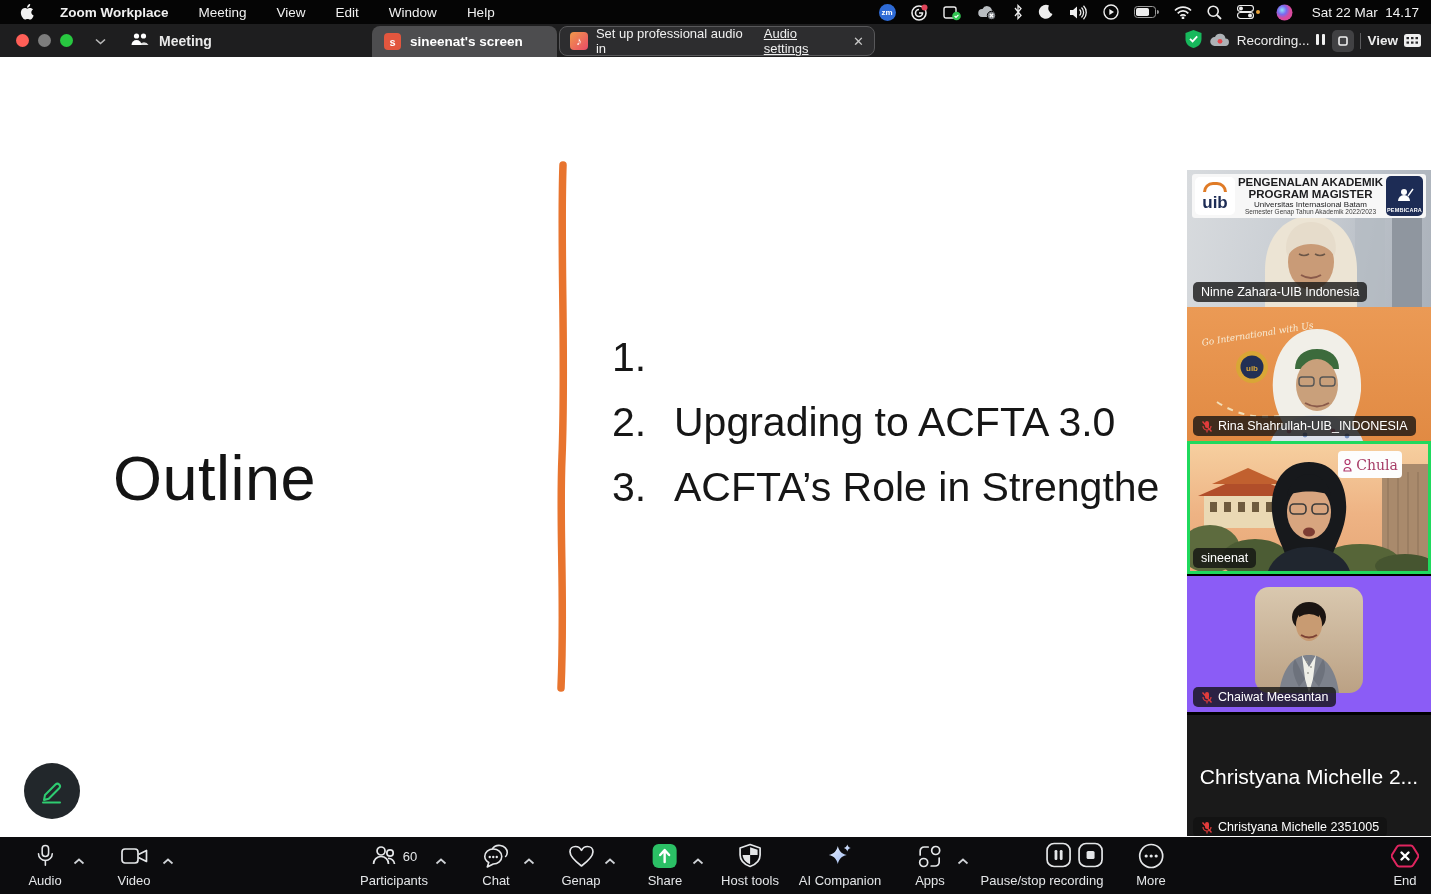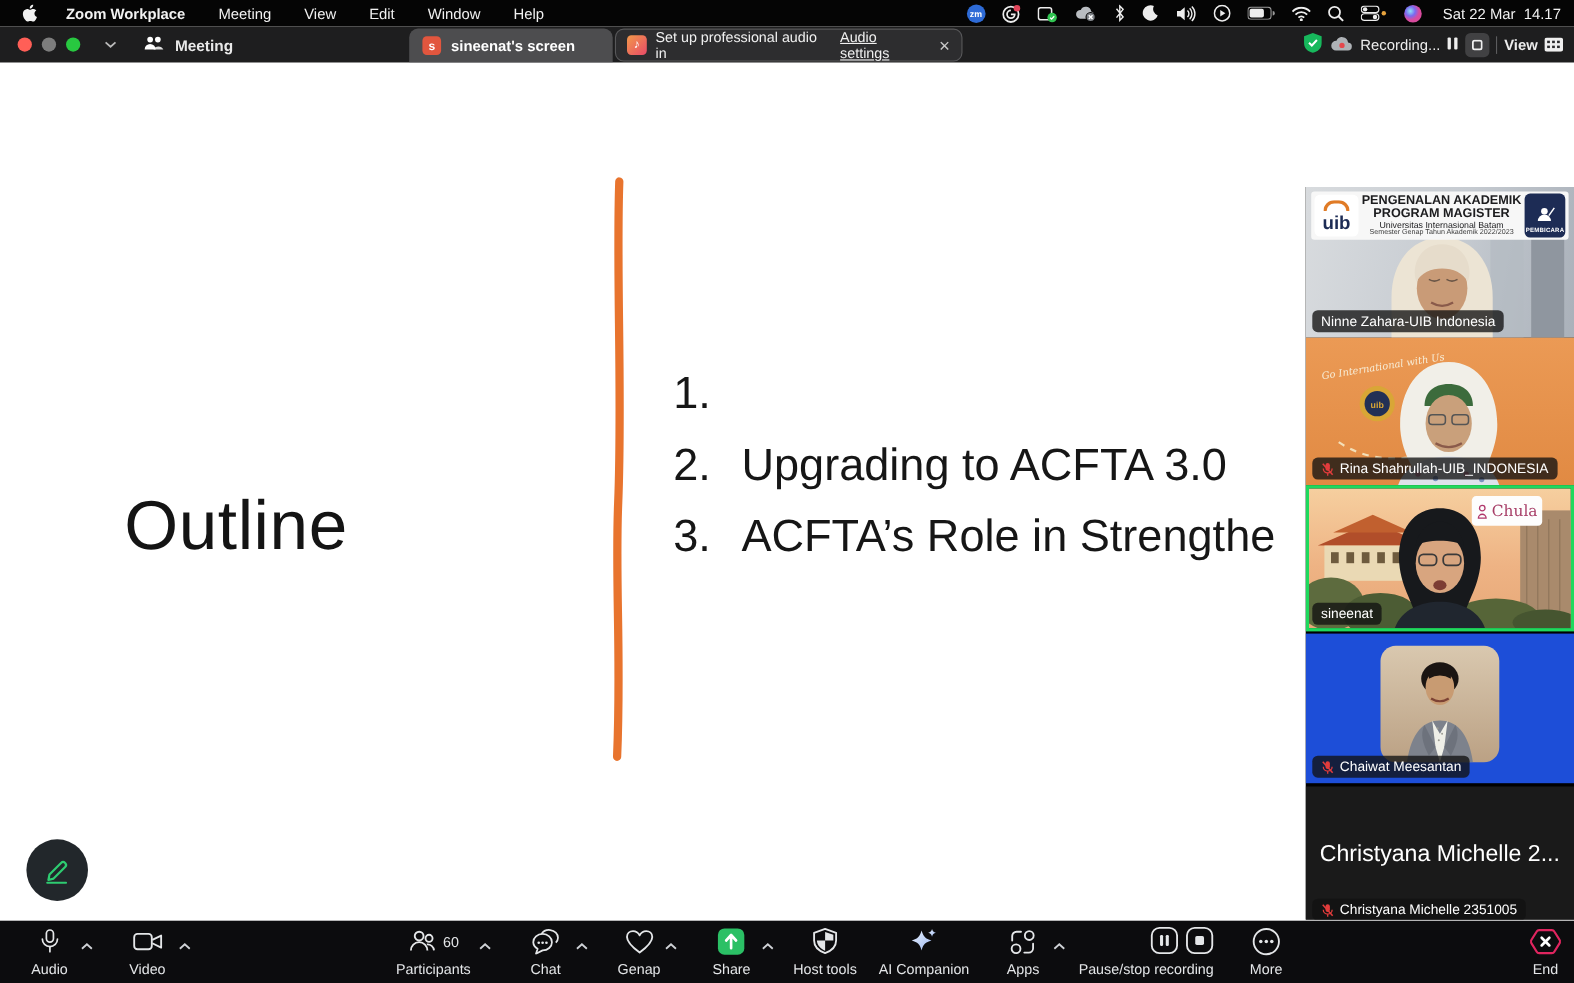--- a/index.html
+++ b/index.html
@@ -75,21 +75,21 @@
   .pembicara { width:37px; height:40px; margin-right:3px; background:#1d2c55; border-radius:5px; color:#fff;
                display:flex; flex-direction:column; align-items:center; justify-content:flex-end; }
   .pembicara .lbl { font-size:5.5px; font-weight:bold; margin-bottom:3px; letter-spacing:0.2px; }
   .t2 { top:137px; height:134px; background:linear-gradient(180deg,#eb9a55 0%,#e18a43 100%); }
   .t2 .script { position:absolute; left:14px; top:22px; transform:rotate(-9deg); color:#f7ecd6;
                 font-size:9px; font-style:italic; font-family:"DejaVu Serif", serif; }
   .t3 { top:271px; height:133px; border:3px solid #1fd95d; background:linear-gradient(180deg,#f6cf9f 0%,#eeb384 55%,#e7a878 100%); }
   .chula-box { position:absolute; right:26px; top:7px; width:64px; height:27px; background:#fdfdfd; border-radius:4px;
                display:flex; align-items:center; justify-content:center; gap:3px; }
   .chula-box .cname { color:#a63c66; font-size:14px; font-family:"DejaVu Serif", serif; }
-  .t4 { top:406px; height:136px; background:#1d4ed8; }
+  .t4 { top:406px; height:136px; background:#8b5cf6; }
   .t4 .photo { position:absolute; left:68px; top:11px; width:108px; height:106px; border-radius:14px;
                background:linear-gradient(180deg,#d9c8af,#bba184); overflow:hidden; }
   .t5 { top:545px; height:130px; background:#1a1a1a; }
   .t5 .display { position:absolute; width:100%; top:50px; text-align:center; color:#fff; font-size:21px; }
 
   
   .toolbar { position:absolute; left:0; top:837px; width:1431px; height:57px; background:#0c0c0e; }
   .tbtn { position:absolute; top:6px; transform:translateX(-50%); display:flex; flex-direction:column;
           align-items:center; gap:4px; color:#e4e6e8; font-size:13px; }
   .tbtn .ic { height:26px; display:flex; align-items:center; justify-content:center; gap:6px; }

